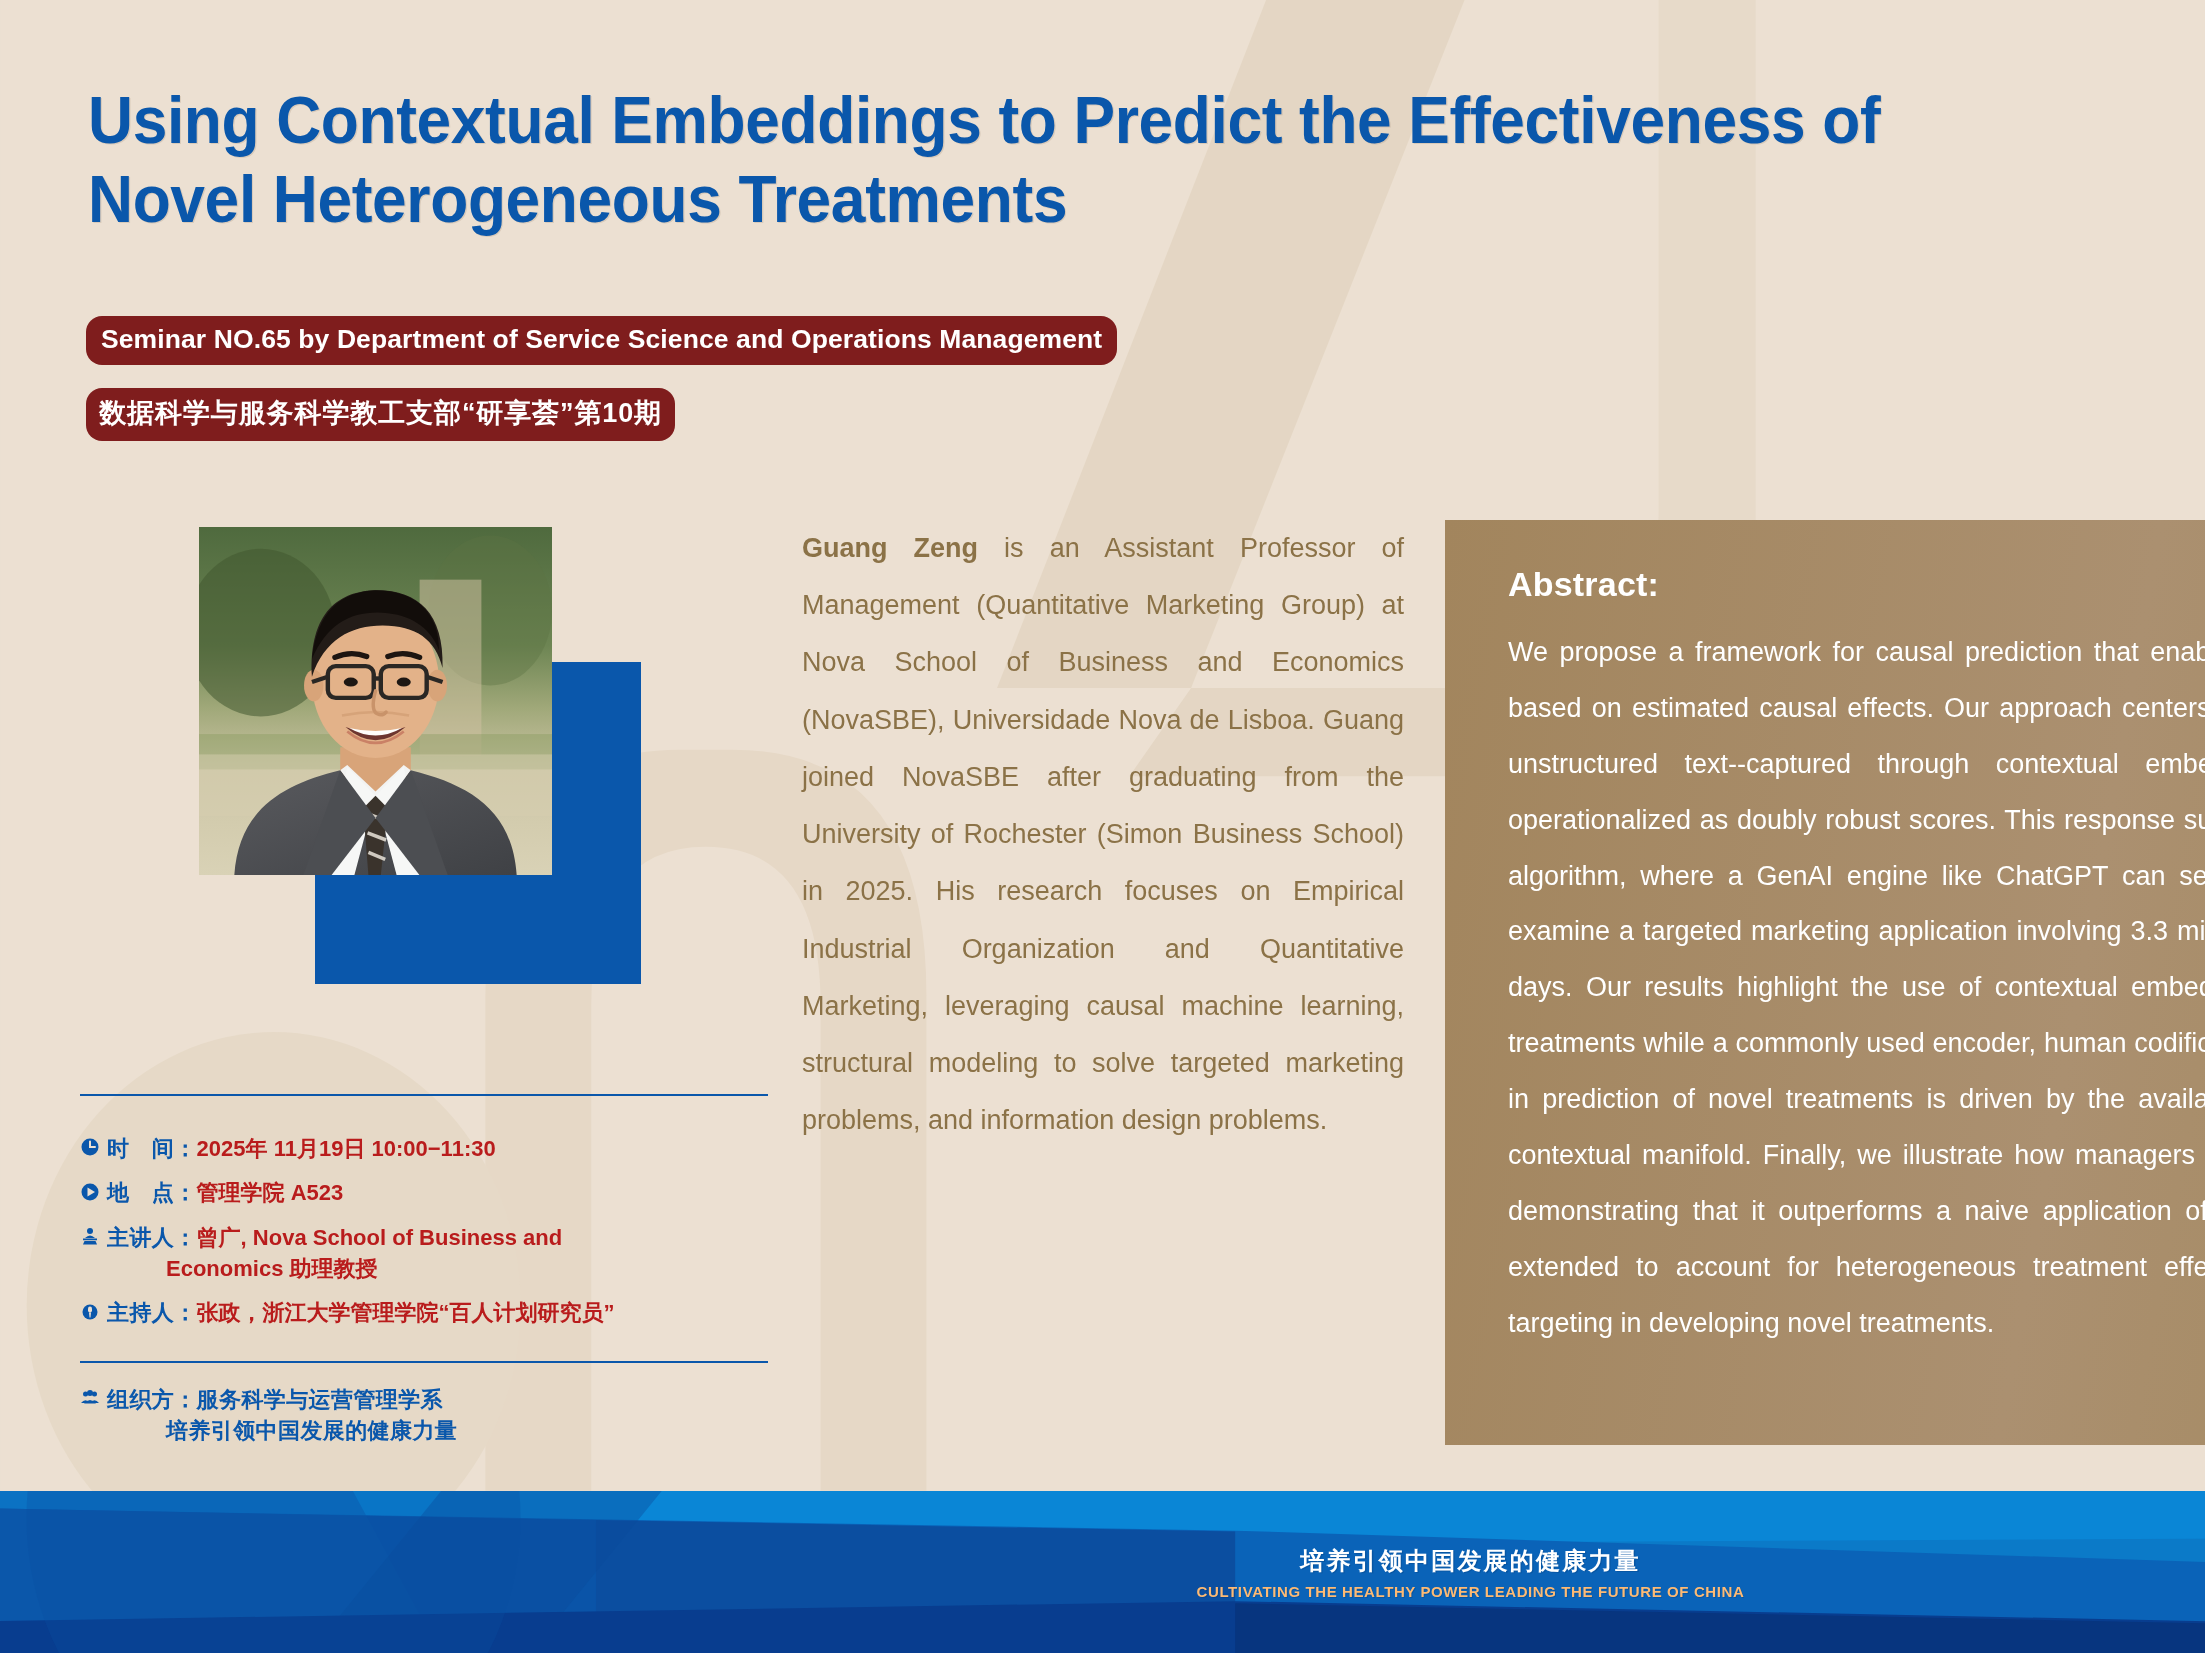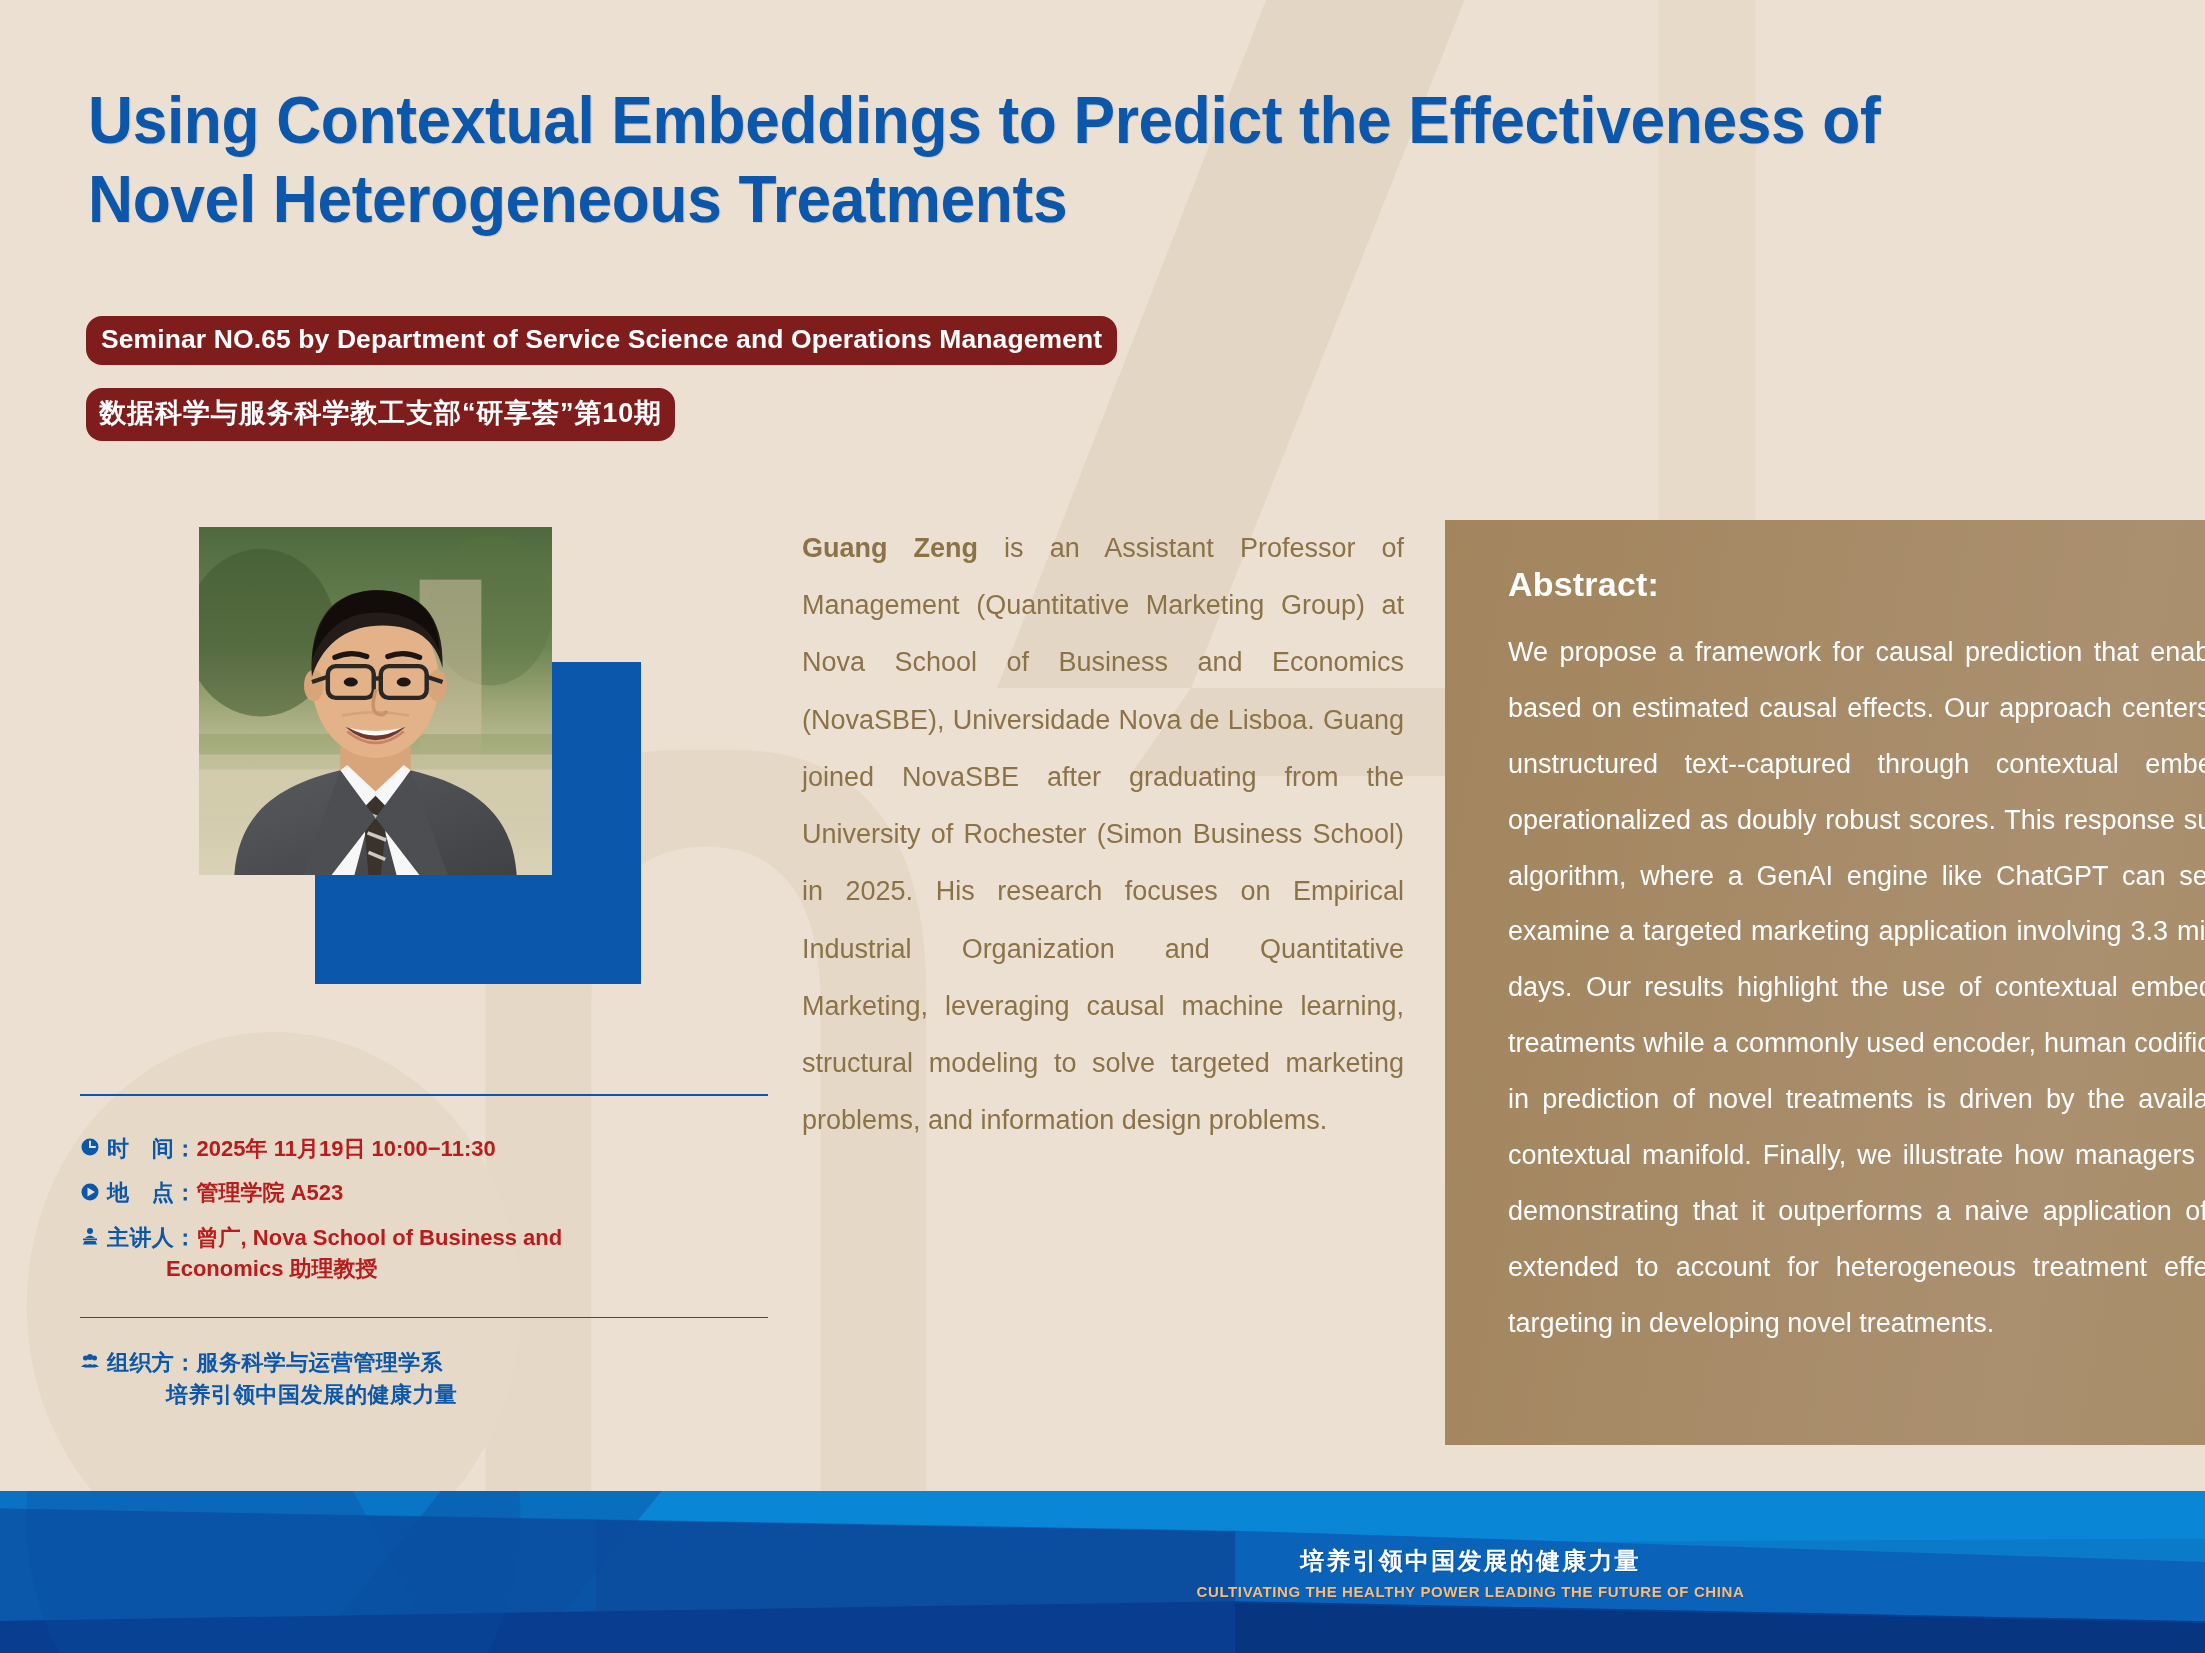--- a/index.html
+++ b/index.html
@@ -75,21 +75,21 @@
     font-family:"Liberation Sans","DejaVu Sans",sans-serif;
     font-weight:700; color:#0a57ab; font-size:22px; line-height:1.42;
     white-space:pre; letter-spacing:0.4px;
   }
   .dtext {
     font-family:"Liberation Sans Narrow","Liberation Sans",sans-serif;
     font-weight:700; color:#b91c1c; font-size:22px; line-height:1.42;
   }
   .dbody { display:flex; }
   .dcont { padding-left:59px; }
-  .org-rows { padding-top:29px;text-align:center; }
+  .org-rows { padding-top:21px;text-align:center; }
 
   
   #bio {
     position:absolute; left:802px; top:520px; width:602px;
     font-family:"Liberation Sans Narrow","Liberation Sans",sans-serif;
     font-size:27px;
     line-height:2.12;
     color:#8b7247;
     text-align:justify;
     text-justify:inter-word;
@@ -293,20 +293,33 @@
           <div class="dbody">
             <span class="dlabel">主讲人：</span>
             <span class="dtext">曾广, Nova School of Business and</span>
           </div>
           <div class="dcont">
             <span class="dtext">Economics 助理教授</span>
           </div>
         </div>
       </div>
 
+      <div class="drow">
+        <div class="dicon">
+          <svg viewBox="0 0 40 40">
+              <circle cx="20" cy="20" r="15" fill="#0a57ab"></circle>
+            <rect x="16" y="9" width="8" height="12" rx="4" fill="#ece0d2"></rect>
+            <path d="M18 21 h4 l-1 10 h-2 z" fill="#ece0d2"></path>
+          </svg>
+        </div>
+        <div class="dbody">
+          <span class="dlabel">主持人：</span>
+          <span class="dtext">张政，浙江大学管理学院“百人计划研究员”</span>
+        </div>
+      </div>
     </div>
 
     <div class="rule"></div>
 
     <div class="org-rows">
       <div class="drow">
         <div class="dicon">
           <svg viewBox="0 0 40 40">
             <circle cx="11" cy="12" r="5" fill="#0a57ab"></circle>
             <circle cx="29" cy="12" r="5" fill="#0a57ab"></circle>

